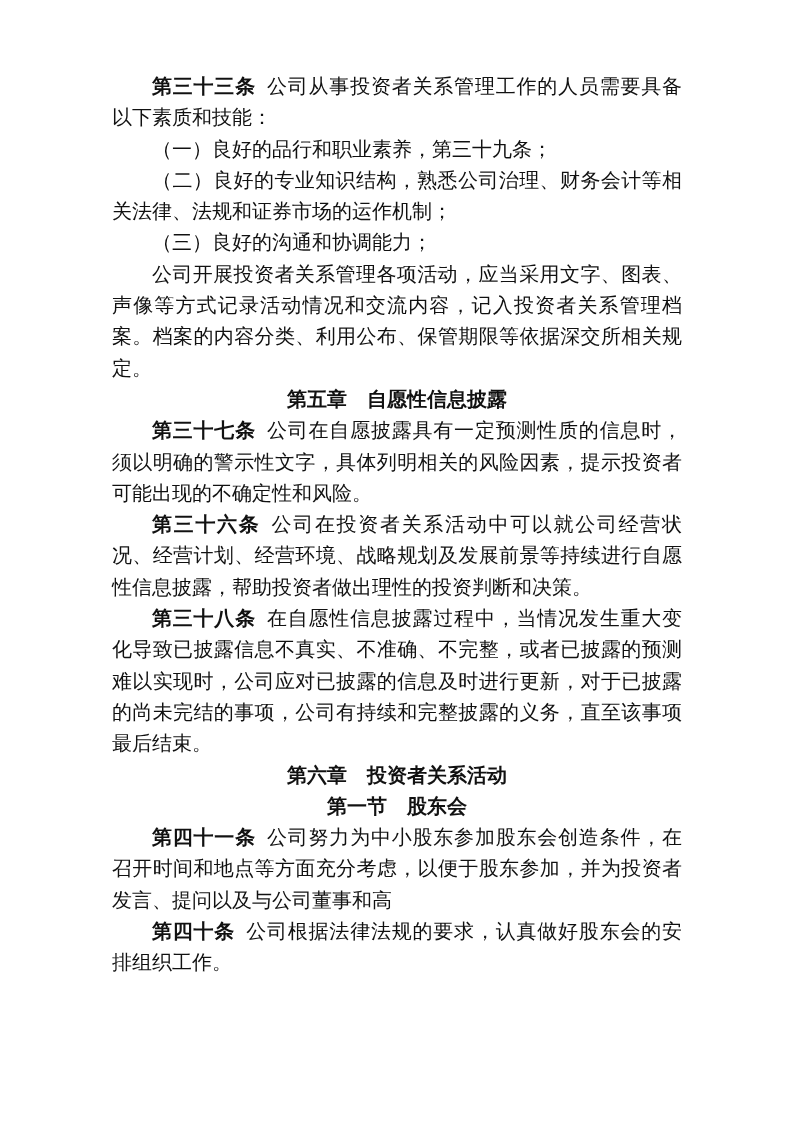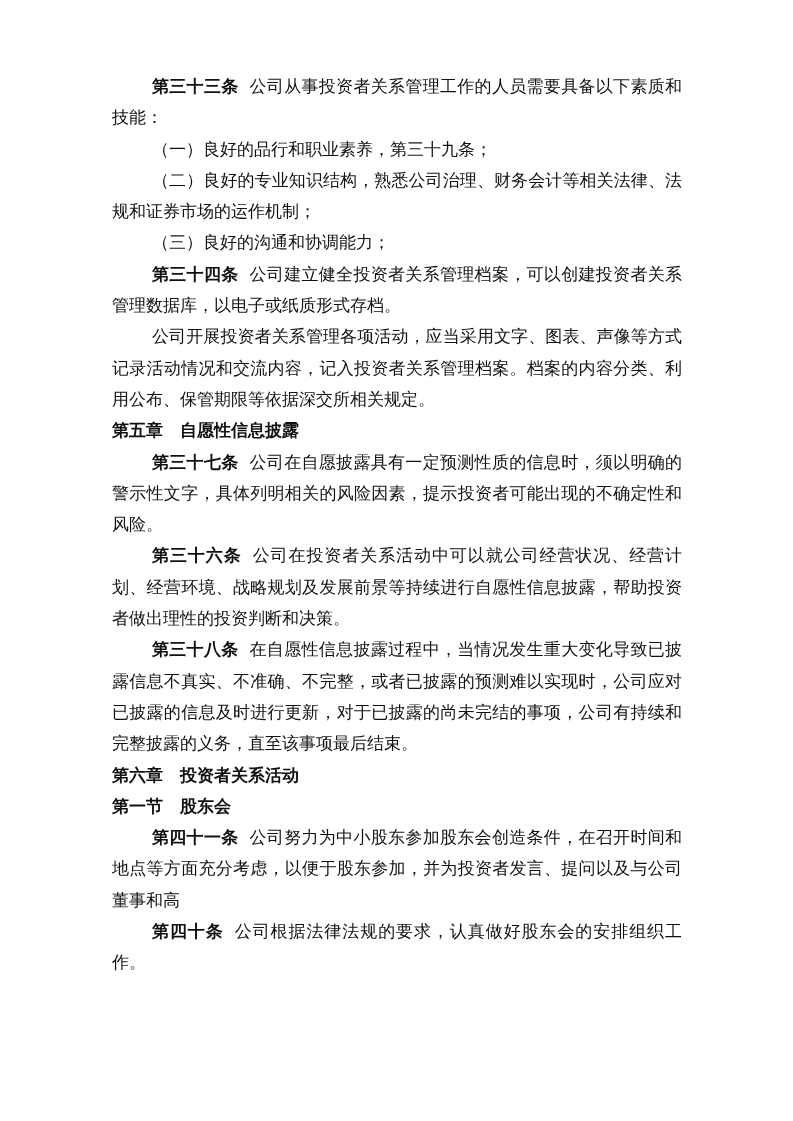--- a/index.html
+++ b/index.html
@@ -9,37 +9,37 @@
   }
   .page {
     position: relative;
     width: 793px;
     height: 1007px;
     margin: 0 auto;
     background: #ffffff;
     box-sizing: border-box;
     padding: 71px 111px 7px 112px;
     font-family: "Liberation Serif", "DejaVu Serif", serif;
-    font-size: 17px;
+    font-size: 20px;
     line-height: 31.3px;
     color: #111111;
     overflow: hidden;
   }
   .para {
     margin: 0;
     text-align: justify;
     text-justify: inter-ideograph;
     word-break: break-all;
   }
   .indent {
     text-indent: 40px;
   }
   .heading {
     margin: 0;
-    text-align: left;
+    text-align: center;
     font-weight: bold;
     text-indent: 0;
   }
   .num {
     font-weight: bold;
     margin-right: 11px;
   }
 </style>
 </head>
 <body>
@@ -48,21 +48,20 @@
 
   <p class="para indent"><span class="num">第三十三条</span><span>公司从事投资者关系管理工作的人员需要具备以下素质和技能：</span></p>
 
   <p class="para indent">（一）良好的品行和职业素养，第三十九条；</p>
 
   <p class="para indent">（二）良好的专业知识结构，熟悉公司治理、财务会计等相关法律、法规和证券市场的运作机制；</p>
 
   <p class="para indent">（三）良好的沟通和协调能力；</p>
 
 
-  <p class="para indent"><span class="num">第三十四条</span><span>公司建立健全投资者关系管理档案，可以创建投资者关系管理数据库，以电子或纸质形式存档。</span></p>
 
   <p class="para indent">公司开展投资者关系管理各项活动，应当采用文字、图表、声像等方式记录活动情况和交流内容，记入投资者关系管理档案。档案的内容分类、利用公布、保管期限等依据深交所相关规定。</p>
 
   <p class="heading">第五章　自愿性信息披露</p>
 
 
   <p class="para indent"><span class="num">第三十七条</span><span>公司在自愿披露具有一定预测性质的信息时，须以明确的警示性文字，具体列明相关的风险因素，提示投资者可能出现的不确定性和风险。</span></p>
 
   <p class="para indent"><span class="num">第三十六条</span><span>公司在投资者关系活动中可以就公司经营状况、经营计划、经营环境、战略规划及发展前景等持续进行自愿性信息披露，帮助投资者做出理性的投资判断和决策。</span></p>
 

